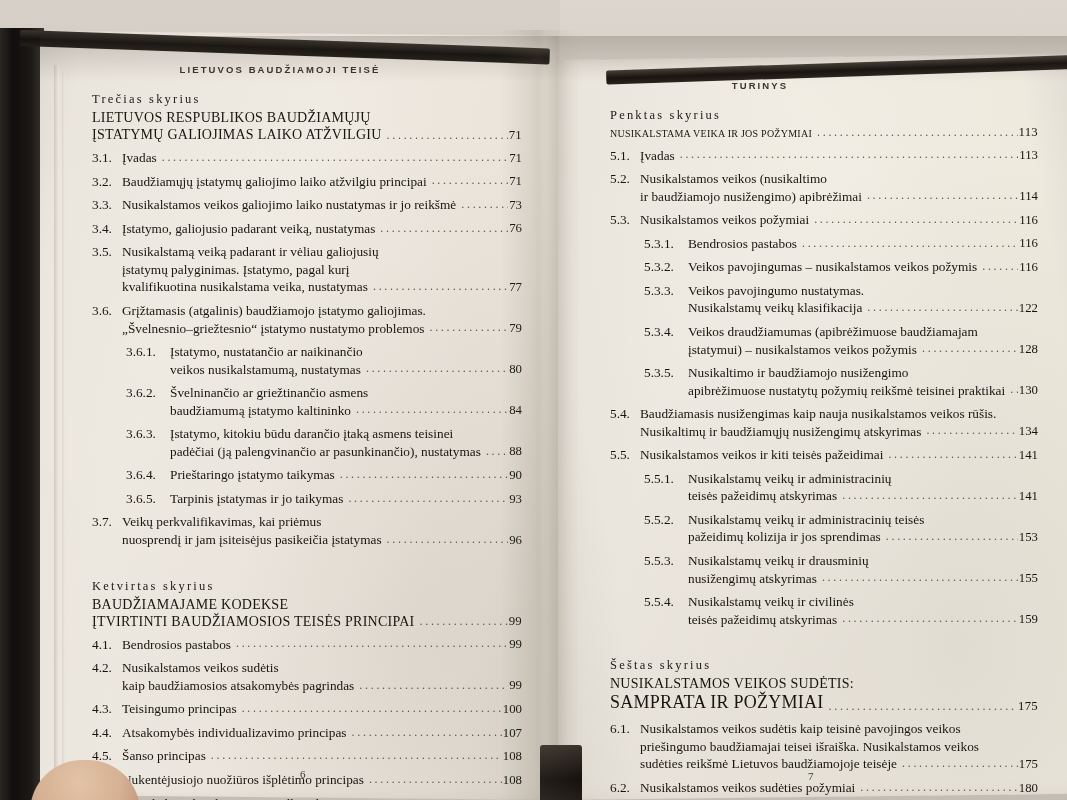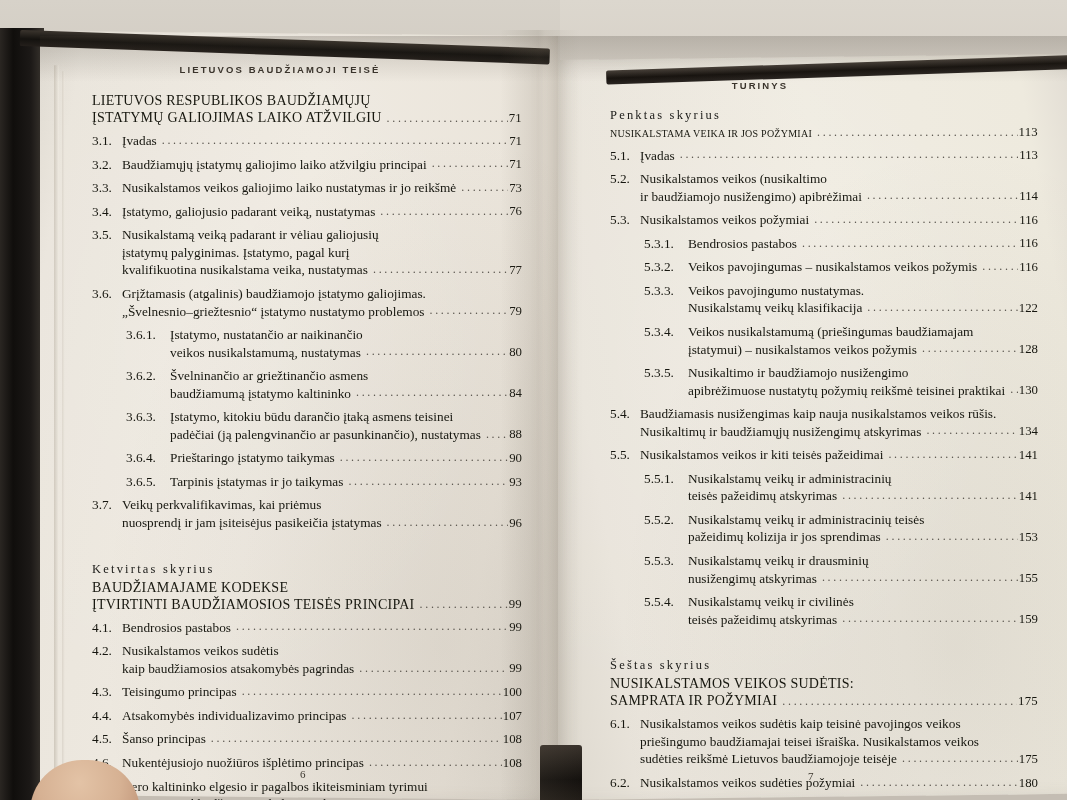--- a/index.html
+++ b/index.html
@@ -160,20 +160,21 @@
   </div>
 
   <div class="cover-top-l"></div>
   <div class="cover-top-r"></div>
   <div class="cover-gutter"></div>
 
   <div class="running-head rh-left">LIETUVOS BAUDŽIAMOJI TEISĖ</div>
   <div class="running-head rh-right">TURINYS</div>
 
   <div class="pl-body" id="left-col" style="position:absolute;left:92px;top:92px;width:430px;">
+      <div class="chapter-label" style="margin-top: 0px;">Trečias skyrius</div>
       <div class="chapter-title">
         <div class="ln">LIETUVOS RESPUBLIKOS BAUDŽIAMŲJŲ</div>
         <div class="linerow">
           <span class="t" style="font-size: 14px;">ĮSTATYMŲ GALIOJIMAS LAIKO ATŽVILGIU</span>
           <span class="d">......................................................................</span>
           <span class="p pg">71</span>
         </div>
       </div>
       <div class="toc-row">
         <span class="toc-num">3.1.</span>
@@ -453,21 +454,21 @@
           <div class="linerow">
             <span class="t">Nusikalstamų veikų klasifikacija</span>
             <span class="d">......................................................................</span>
             <span class="p pg">122</span>
           </div>
         </div>
       </div>
       <div class="toc-row ind2">
         <span class="toc-num l2">5.3.4.</span>
         <div style="margin-left: 44px;">
-          <div>Veikos nusikalstamumą (priešingumas baudžiamajam</div>
+          <div>Veikos draudžiamumas (apibrėžimuose baudžiamajam</div>
           <div class="linerow">
             <span class="t">įstatymui) – nusikalstamos veikos požymis</span>
             <span class="d">......................................................................</span>
             <span class="p pg">128</span>
           </div>
         </div>
       </div>
       <div class="toc-row ind2">
         <span class="toc-num l2">5.3.5.</span>
         <div style="margin-left: 44px;">
@@ -542,21 +543,21 @@
             <span class="d">......................................................................</span>
             <span class="p pg">159</span>
           </div>
         </div>
       </div>
       <div class="spacer"></div>
       <div class="chapter-label">Šeštas skyrius</div>
       <div class="chapter-title">
         <div class="ln">NUSIKALSTAMOS VEIKOS SUDĖTIS:</div>
         <div class="linerow">
-          <span class="t" style="font-size: 14px;">SAMPRATA IR POŽYMIAI</span>
+          <span class="t" style="font-size: 18px;">SAMPRATA IR POŽYMIAI</span>
           <span class="d">......................................................................</span>
           <span class="p pg">175</span>
         </div>
       </div>
       <div class="toc-row">
         <span class="toc-num">6.1.</span>
         <div style="margin-left: 30px;">
           <div>Nusikalstamos veikos sudėtis kaip teisinė pavojingos veikos</div>
           <div>priešingumo baudžiamajai teisei išraiška. Nusikalstamos veikos</div>
           <div class="linerow">

